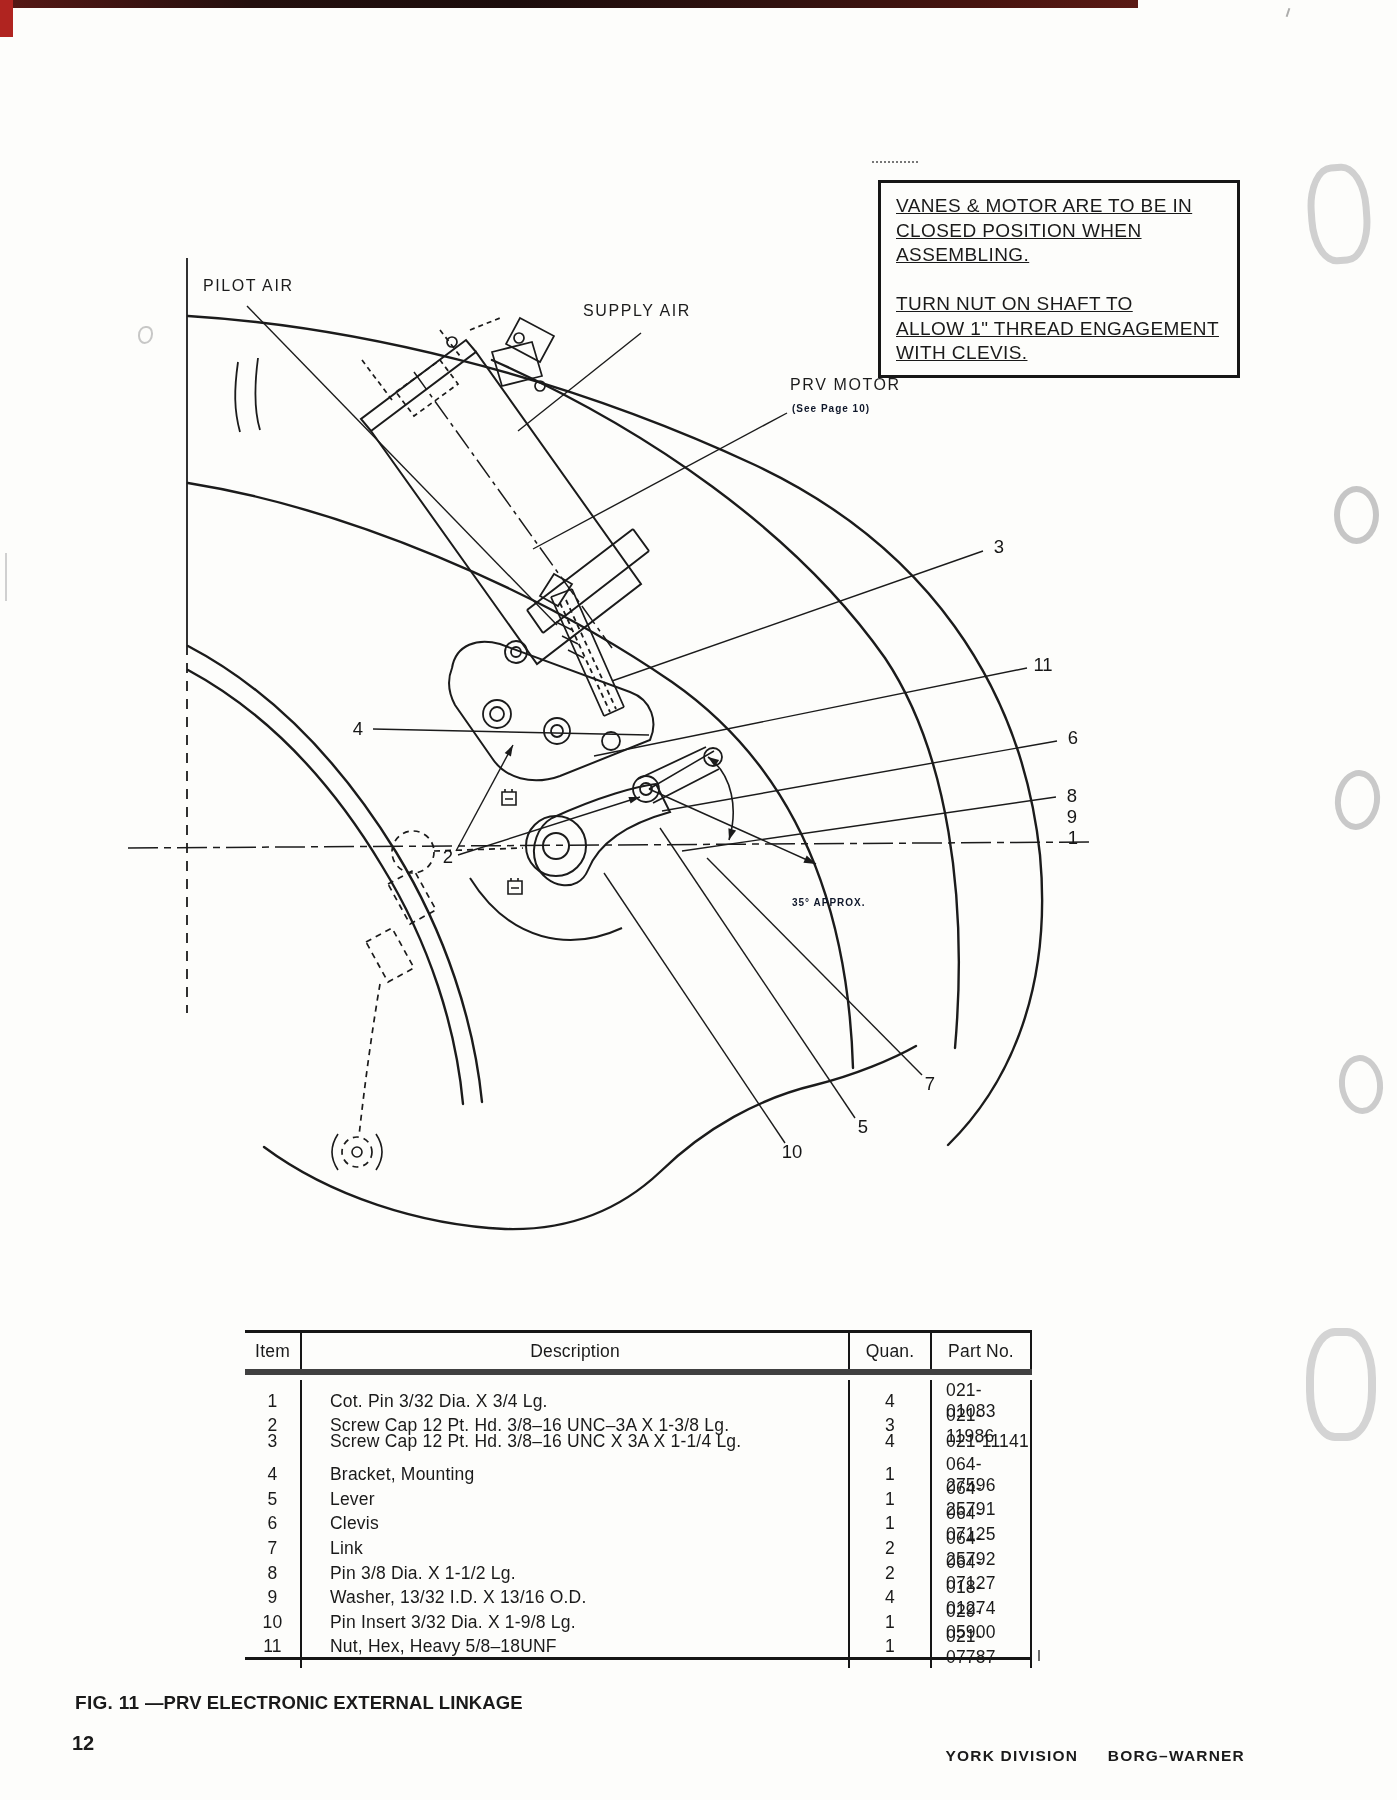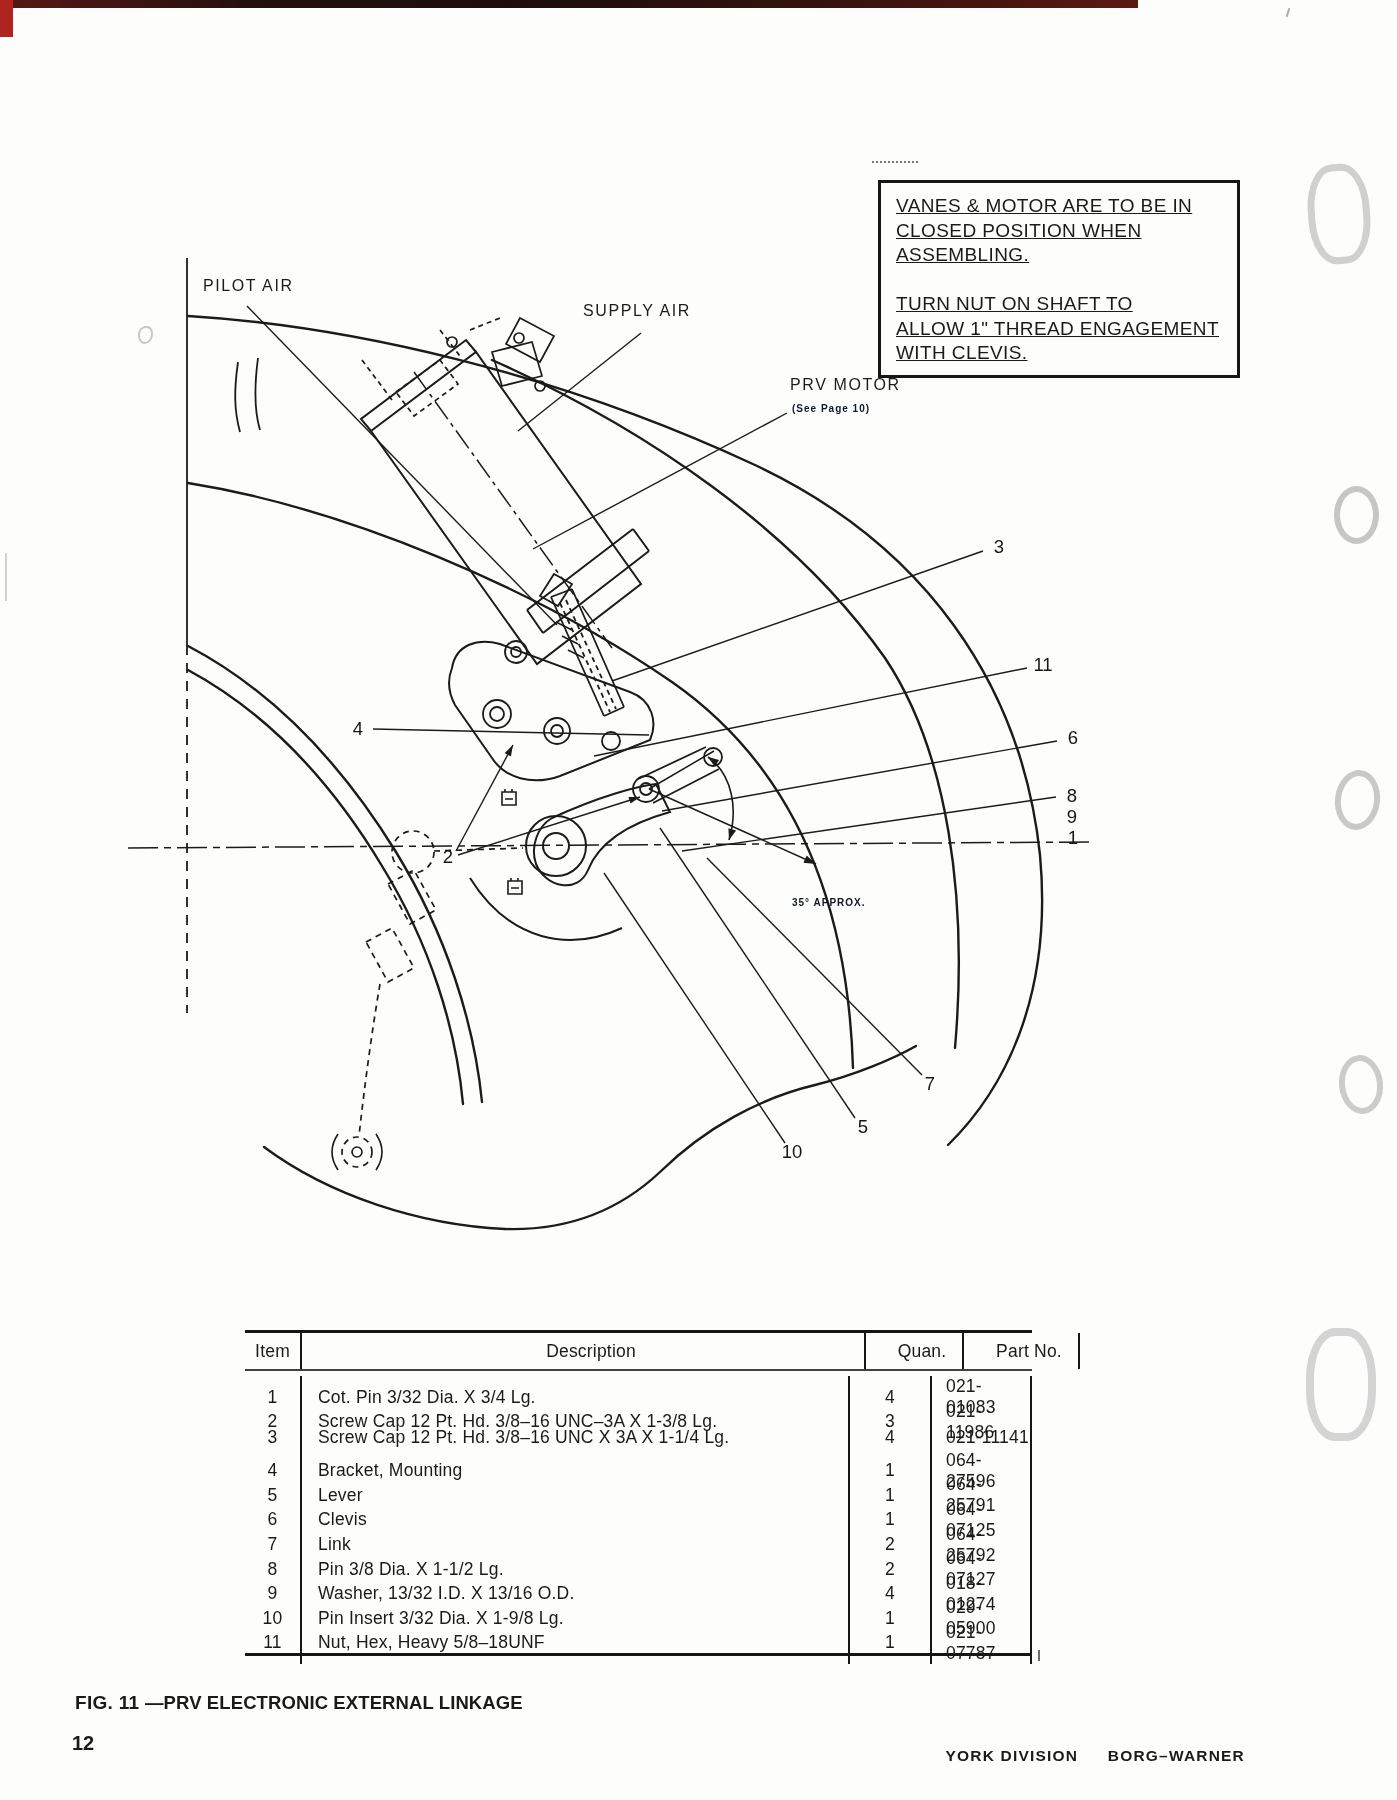--- a/index.html
+++ b/index.html
@@ -32,29 +32,29 @@
   .note-line{min-height:24.5px;white-space:nowrap;text-decoration:underline;}
 
   
   .dlabel{position:absolute;font-size:16px;letter-spacing:1.6px;white-space:nowrap;color:#1c1c1c;}
   .dlabel-sm{position:absolute;font-size:10px;letter-spacing:1px;white-space:nowrap;color:#0f172a;font-weight:bold;}
   .callout{position:absolute;font-size:18.5px;transform:translate(-50%,-50%);color:#161616;}
 
   
   .ptable{position:absolute;left:245px;top:1330px;width:787px;
     border-top:3px solid #161616;border-bottom:3px solid #161616;background:#fdfdfb;}
-  .tr-h{display:grid;grid-template-columns:57px 548px 82px 100px;height:36px;border-bottom:2px solid #404040;gap:16px;}
+  .tr-h{display:grid;grid-template-columns:57px 548px 82px 100px;height:36px;border-bottom:6px solid #404040;}
   .tbody{padding-top:5px;padding-bottom:6px;}
   .tr{display:grid;grid-template-columns:57px 548px 82px 100px;height:24.6px;}
   .th,.td{display:flex;align-items:center;justify-content:center;font-size:17.5px;letter-spacing:.2px;}
   .cell-0{border-right:2px solid #161616;}
   .cell-1{border-right:2px solid #161616;}
   .cell-2{border-right:2px solid #161616;}
   .cell-3{border-right:2px solid #161616;}
-  .td.cell-1{justify-content:flex-start;padding-left:16px;}
+  .td.cell-1{justify-content:flex-start;padding-left:28px;}
   .td.cell-3{justify-content:flex-start;padding-left:14px;}
 
   .figcap{position:absolute;left:75px;top:1692px;font-size:19px;font-weight:700;letter-spacing:.3px;white-space:nowrap;}
   .figtitle{font-size:18.5px;letter-spacing:.1px;}
   .pagenum{position:absolute;left:72px;top:1732px;font-size:20px;font-weight:700;}
   .footer{position:absolute;top:1747px;right:152px;font-size:15.5px;font-weight:700;letter-spacing:1.2px;white-space:nowrap;}
   .footer span{margin-left:24px;}
 </style>
 </head>
 <body>

